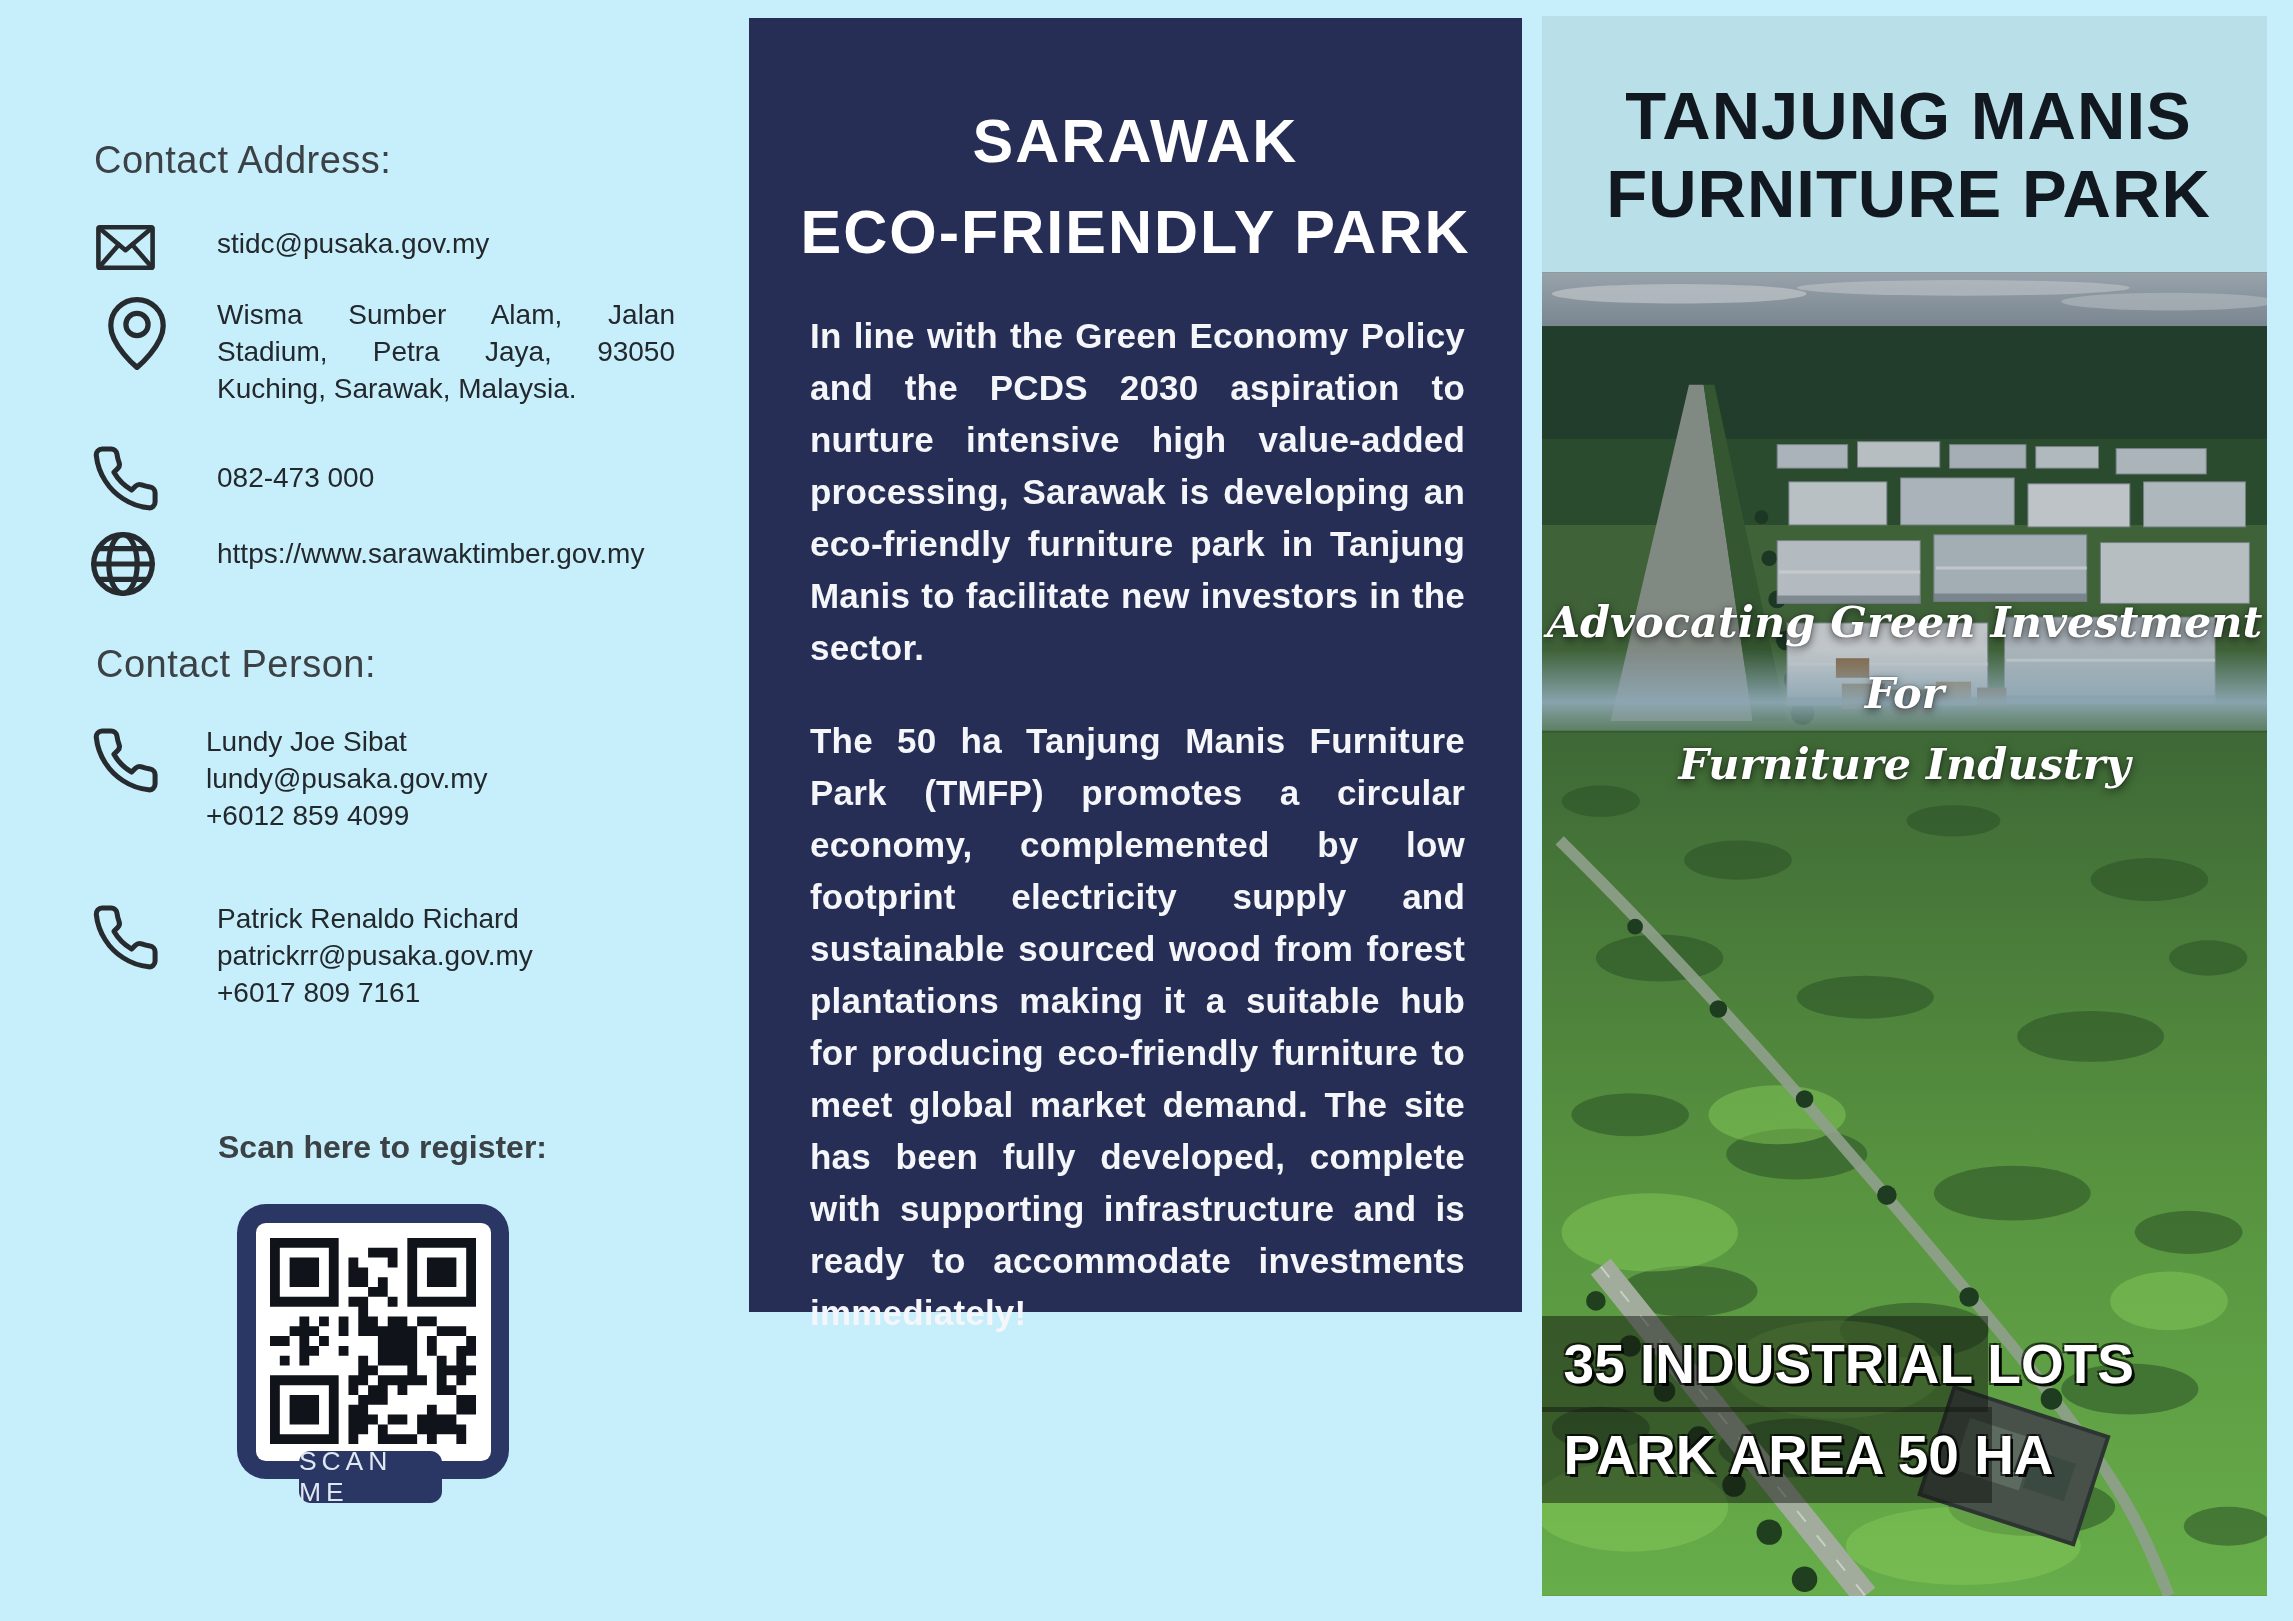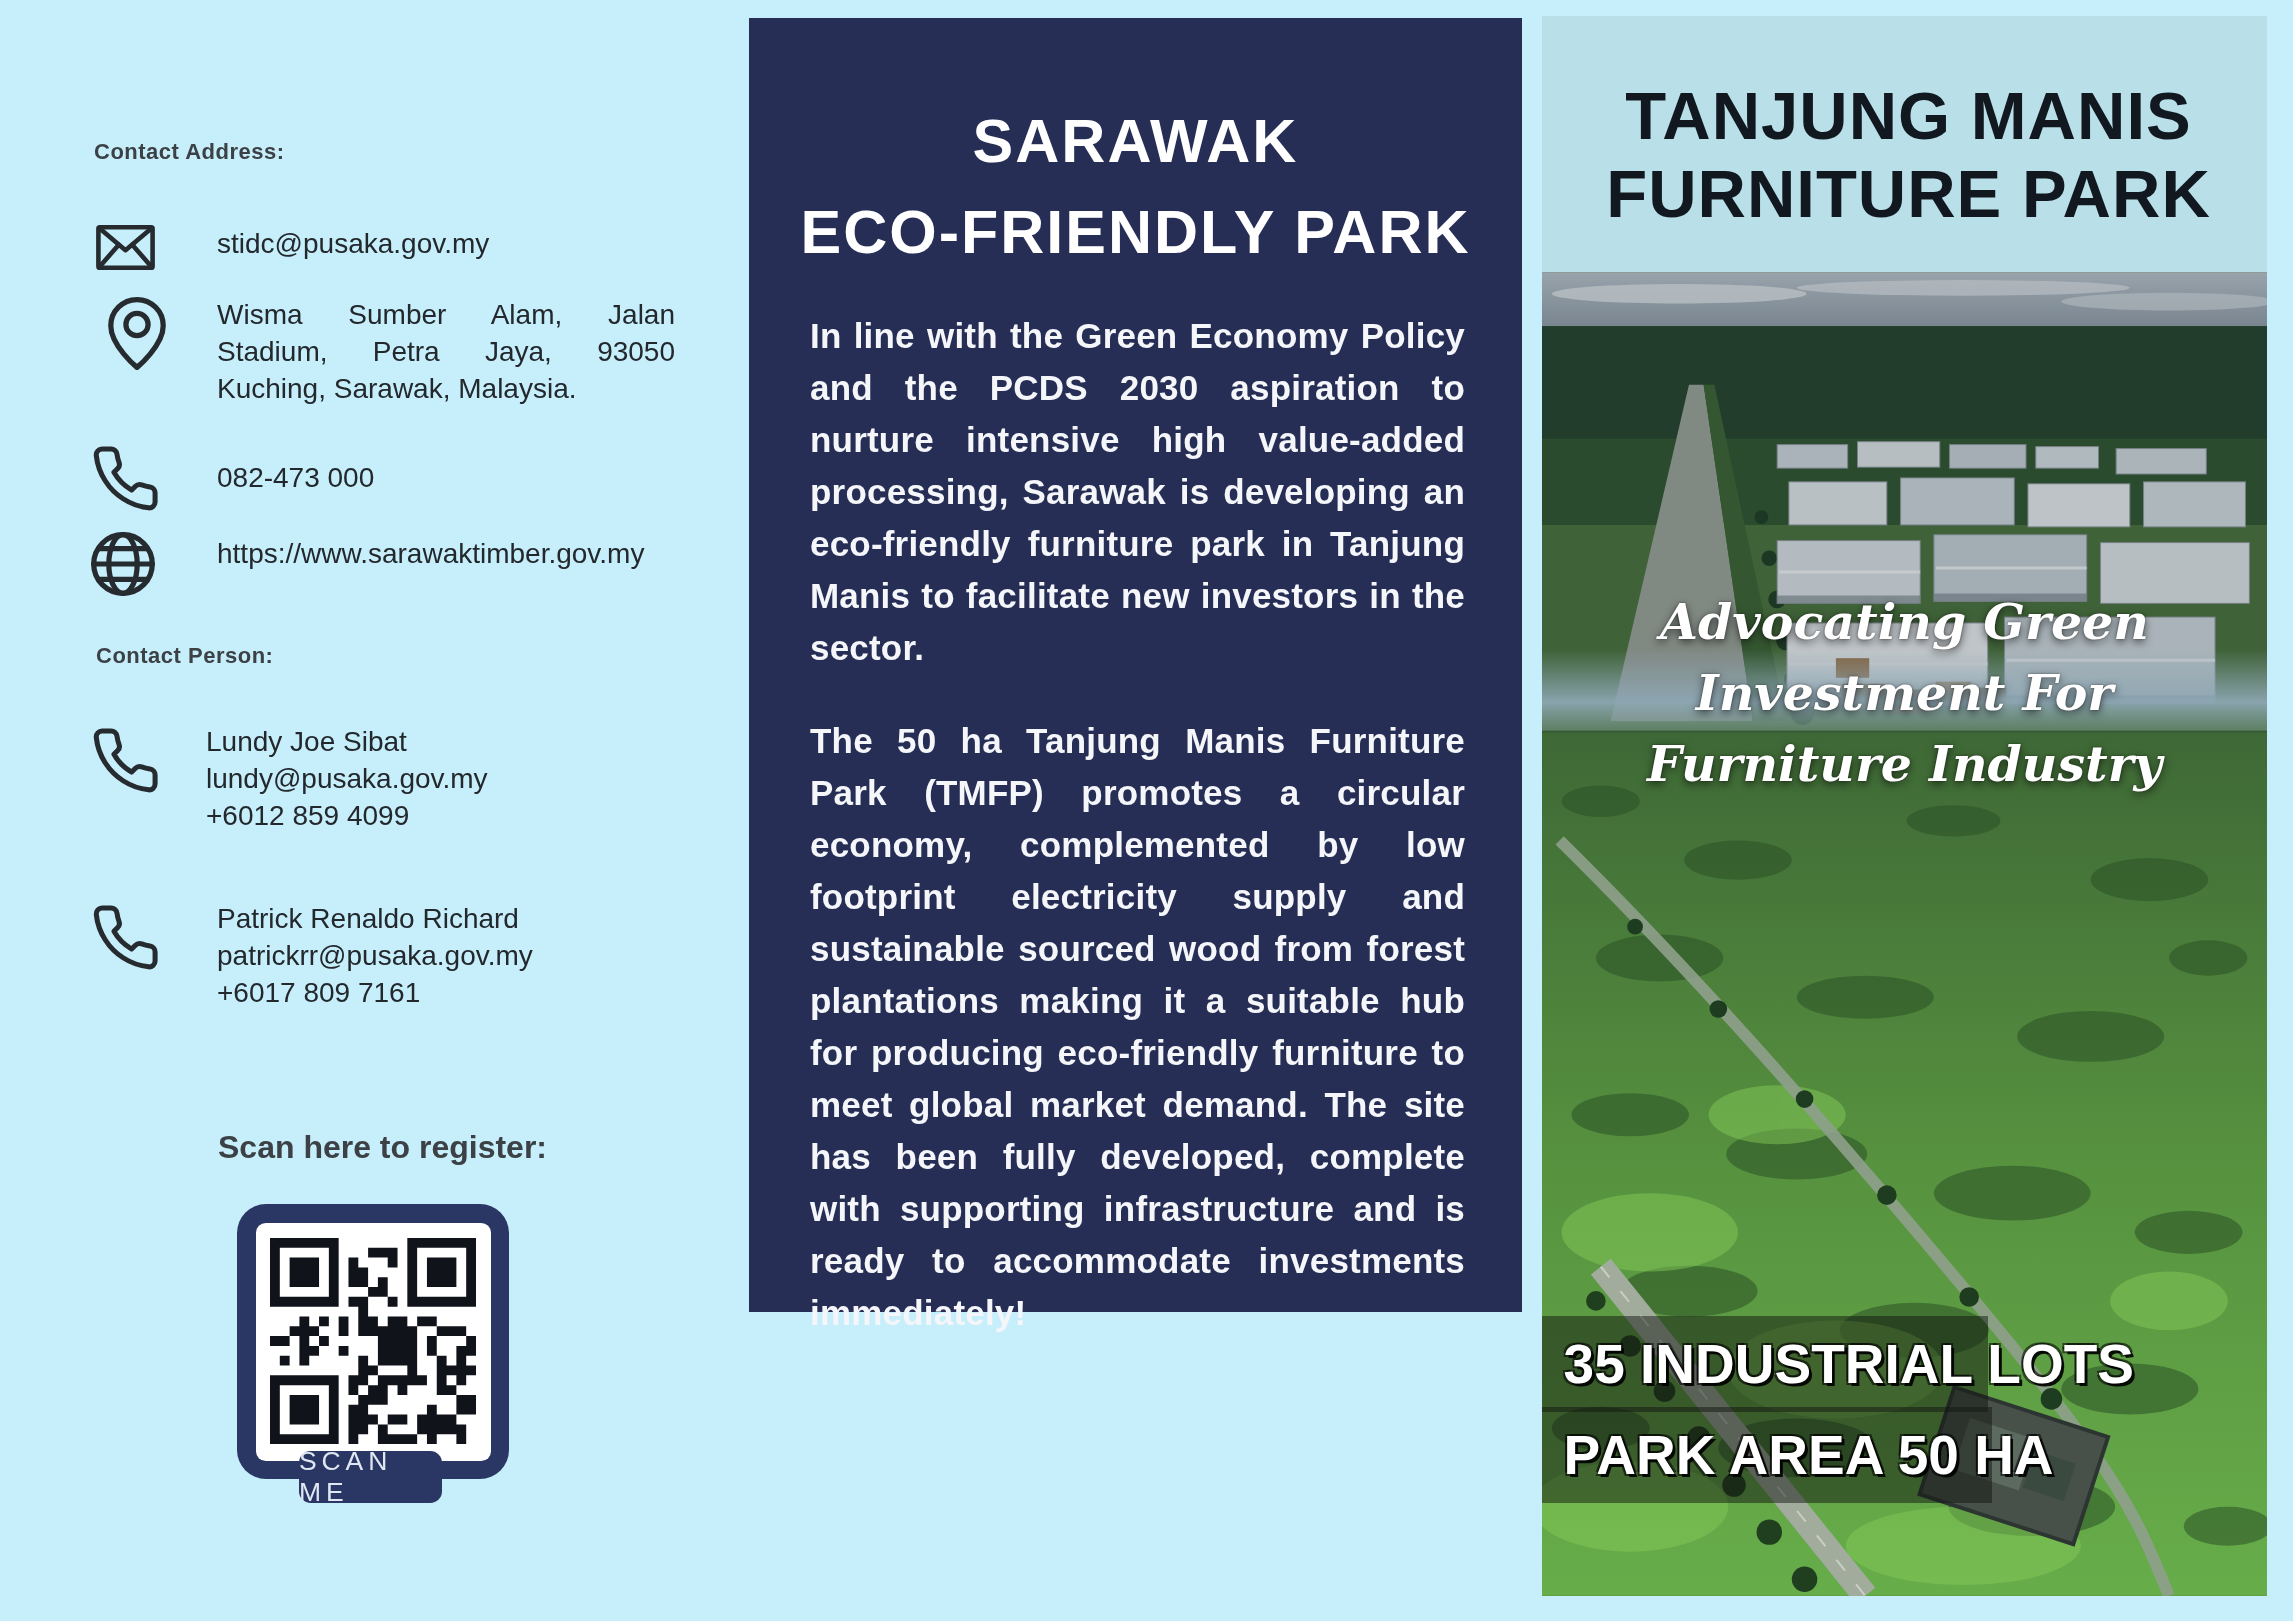--- a/index.html
+++ b/index.html
@@ -5,21 +5,21 @@
   * { margin:0; padding:0; box-sizing:border-box; }
   html,body { background:#9fb9c4; }
   .page {
     position:relative; width:2294px; height:1621px;
     background:#c7eefb; overflow:hidden;
     font-family:"Liberation Sans", sans-serif;
     color:#23282c;
   }
   
   .left-panel { position:absolute; left:0; top:0; width:749px; height:1621px; }
-  .lp-heading { position:absolute; font-size:22px; font-weight:bold; color:#3b4145; letter-spacing:0.5px; }
+  .lp-heading { position:absolute; font-size:38px; font-weight:normal; color:#3b4145; letter-spacing:0.5px; }
   .lp-text { position:absolute; font-size:28px; line-height:37px; color:#23282c; }
   .icon { position:absolute; display:block; }
   .icon svg { display:block; stroke:#262b2f; fill:none; stroke-width:1.7; stroke-linecap:round; stroke-linejoin:round; }
   .addr { width:458px; text-align:justify; }
   .person div { white-space:nowrap; }
   .scan-heading { position:absolute; left:218px; top:1129px; font-size:32px; font-weight:bold; color:#3b4145; }
   .qr-block { position:absolute; left:237px; top:1204px; width:272px; height:275px; background:#2a3663; border-radius:29px; }
   .qr-inner { position:absolute; left:18.6px; top:18.6px; width:235px; height:238px; background:#ffffff; border-radius:9.8px; }
   .qr-inner svg { position:absolute; left:14.7px; top:15.7px; }
   .scanme-pill { position:absolute; left:299px; top:1451px; width:143px; height:52px; background:#2a3663;
@@ -34,21 +34,21 @@
   .mid-para.p1 { top:292px; }
   .mid-para.p2 { top:697px; }
   
   .right-panel { position:absolute; left:1542px; top:15.7px; width:725px; height:1580px; background:#b9dfe9; }
   .r-title { position:absolute; top:61px; left:0; right:0; text-align:center;
     font-size:67px; line-height:78px; font-weight:bold; color:#12181f; letter-spacing:1px;padding-left:8px; }
   .photo { position:absolute; left:0; top:256px; width:725px; height:1324px; overflow:hidden; background:#4a723c; }
   .photo > svg { position:absolute; left:0; top:0; }
   .caption { position:absolute; left:0; top:315px; width:100%; text-align:center;
     font-family:"DejaVu Serif", serif; font-style:italic; font-weight:bold;
-    font-size:49px; line-height:71px; color:#ffffff;
+    font-size:43px; line-height:71px; color:#ffffff;
     text-shadow:0 2.9px 8.8px rgba(0,0,0,.6), 0 0 2px rgba(0,0,0,.5); }
   .badge { position:absolute; left:0; background:rgba(18,22,16,.5); height:96px; display:flex; align-items:center; }
   .badge span { padding-left:21.6px; color:#ffffff; font-size:55px; font-weight:bold; white-space:nowrap;
     text-shadow:2.9px 2.9px 0 rgba(0,0,0,.9), -2px -2px 0 rgba(0,0,0,.55), 2px -2px 0 rgba(0,0,0,.55), -2px 2px 0 rgba(0,0,0,.55); }
   .badge.b1 { top:1044px; width:446px; }
   .badge.b2 { top:1135px; width:450px; }
 </style>
 </head>
 <body>
 

